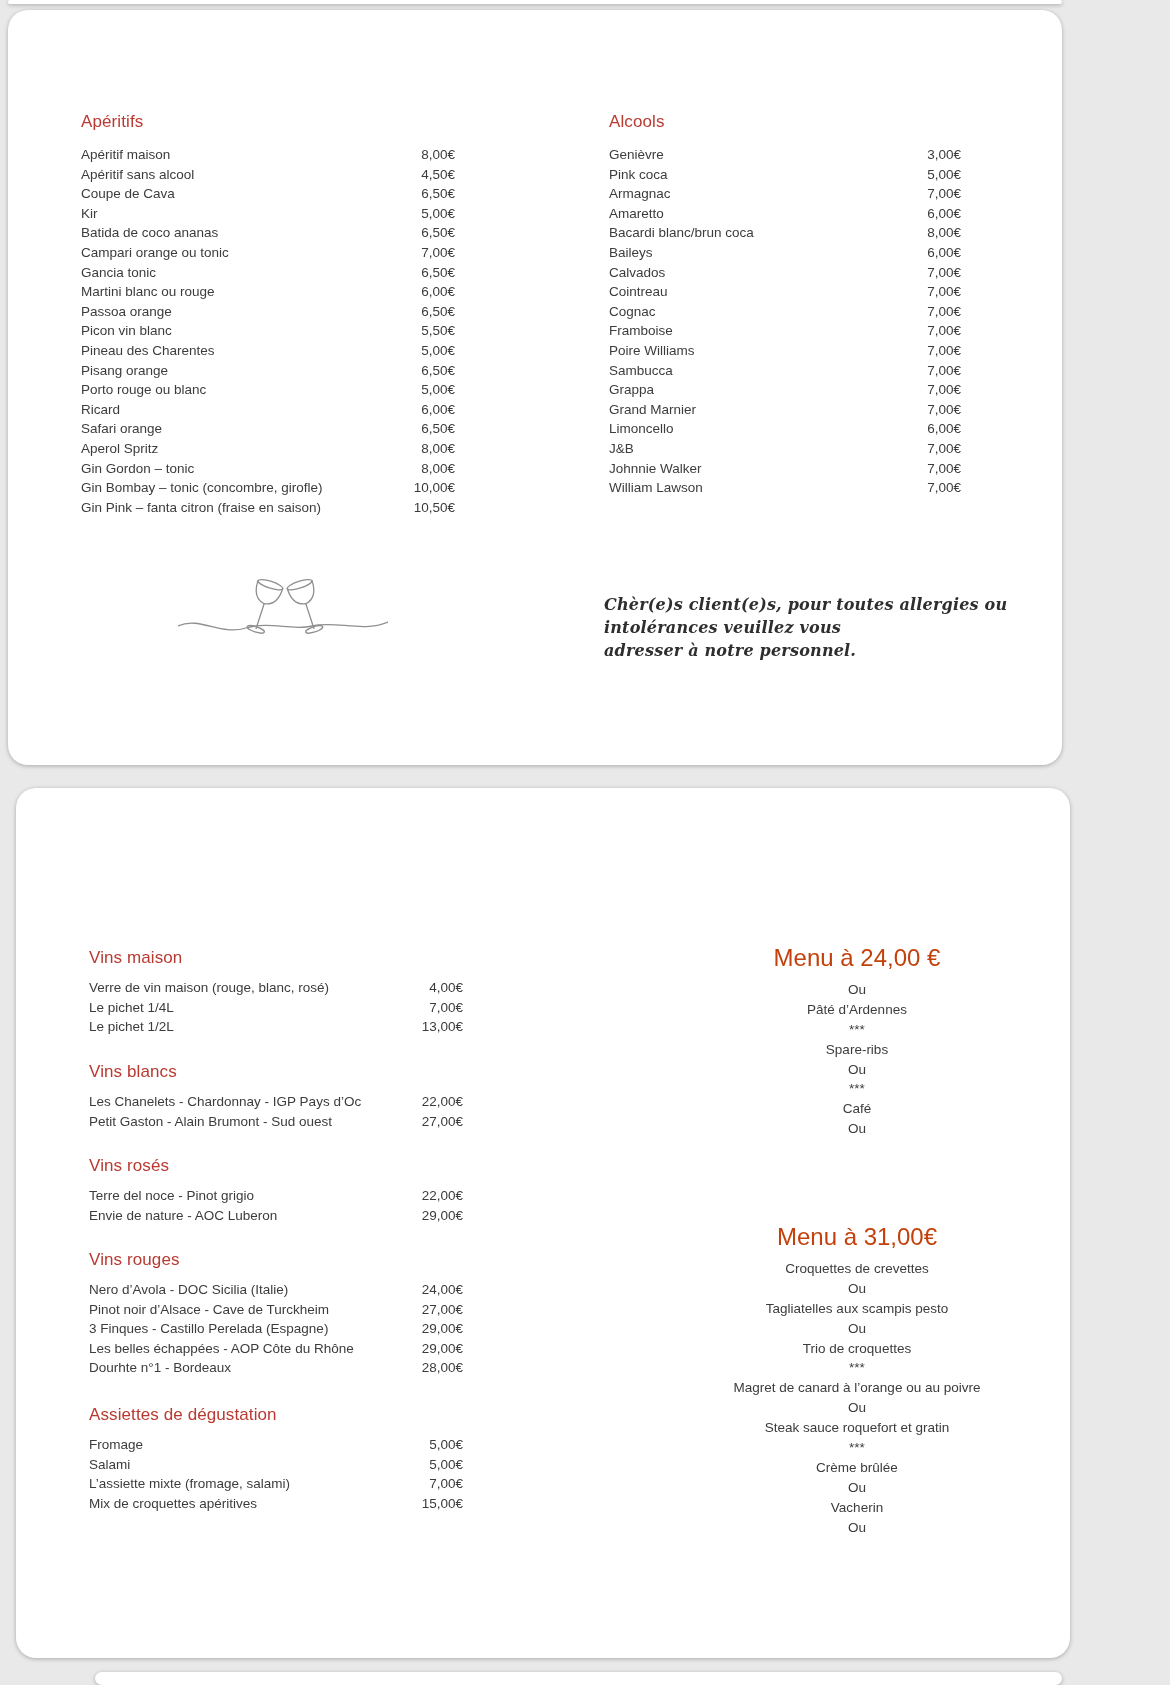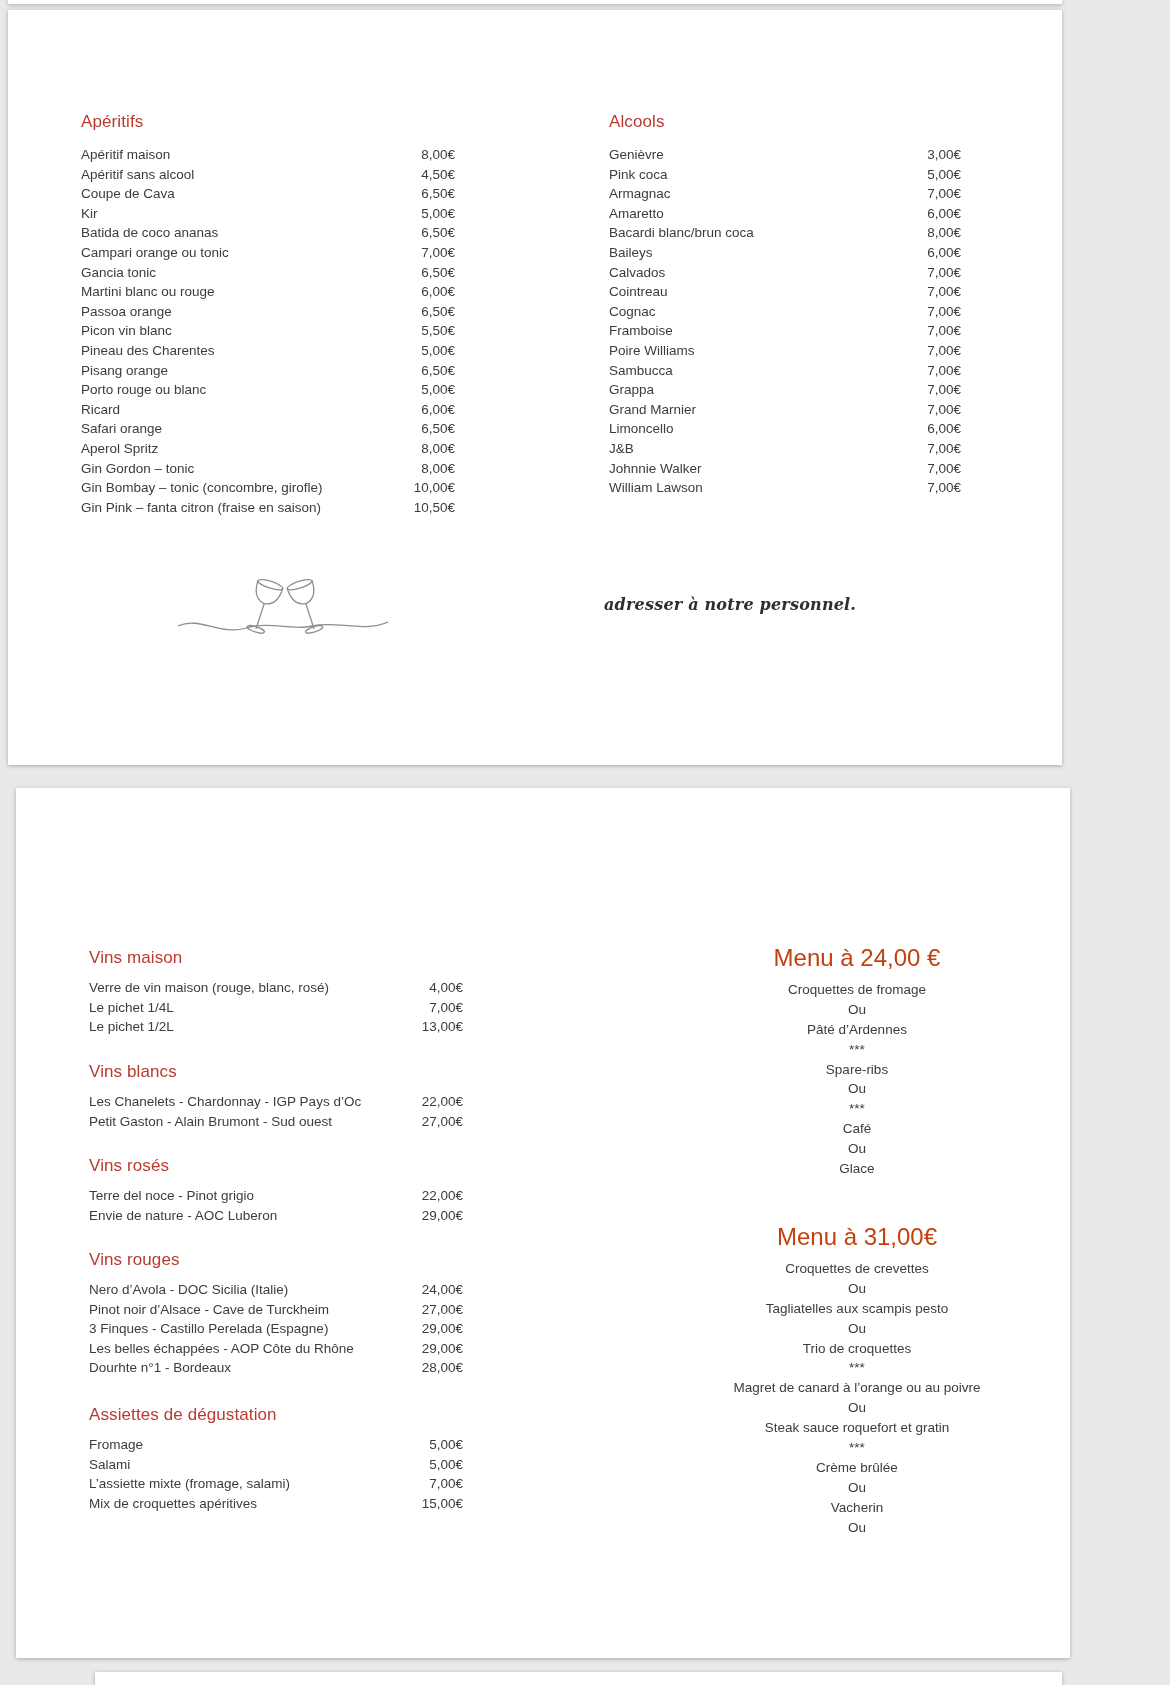--- a/index.html
+++ b/index.html
@@ -5,20 +5,21 @@
   html,body{margin:0;padding:0;}
   .canvas{
     position:relative;width:1170px;height:1685px;overflow:hidden;
     background:#e9e9e9;
     font-family:"Liberation Sans","DejaVu Sans",sans-serif;
     color:#3c3c3c;
   }
   .page{
     position:absolute;background:#ffffff;
     box-shadow:0 1px 4px rgba(0,0,0,.28);
+    border-radius:20px;
   }
   #page0{left:8px;top:0;width:1054px;height:4px;}
   #page1{left:8px;top:10px;width:1054px;height:755px;}
   #page2{left:16px;top:788px;width:1054px;height:870px;}
   #page3{left:95px;top:1672px;width:967px;height:13px;}
 
   .sec{position:absolute;}
   .sec-title{
     font-size:17px;line-height:20px;color:#b93a31;
     letter-spacing:.1px;
@@ -264,20 +265,21 @@
       </g>
       <g transform="translate(126,30) rotate(-18)">
         <ellipse cx="0" cy="-14" rx="13" ry="3.4"></ellipse>
         <path d="M -13 -14 Q -13 4 0 6 Q 13 4 13 -14"></path>
         <path d="M 0 6 L 0 32"></path>
         <ellipse cx="0" cy="33" rx="9" ry="2.6"></ellipse>
       </g>
     </svg>
 
     <div class="note">
+      <div>Chèr(e)s client(e)s, pour toutes allergies ou intolérances veuillez vous</div>
       <div>adresser à notre personnel.</div>
     </div>
   </div>
 
   <div class="page" id="page2">
 
     <div class="sec" style="left:73px;top:160px;width:374px;">
       <div class="sec-title">Vins maison</div>
       <div class="rows tight">
 
@@ -384,40 +386,38 @@
             <span class="item-name">Mix de croquettes apéritives</span>
             <span class="item-price">15,00€</span>
           </div>
         </div>
     </div>
 
     <div class="menu-block" style="left:601px;top:159px;width:480px;">
       <div class="menu-title">Menu à 24,00 €</div>
       <div class="menu-lines">
 
-          <div class="menu-line">Croquettes de fromage</div>
 
           <div class="menu-line">Ou</div>
 
           <div class="menu-line">Pâté d’Ardennes</div>
 
           <div class="menu-line">***</div>
 
           <div class="menu-line">Spare-ribs</div>
 
           <div class="menu-line">Ou</div>
 
 
           <div class="menu-line">***</div>
 
           <div class="menu-line">Café</div>
 
           <div class="menu-line">Ou</div>
 
-          <div class="menu-line">Glace</div>
         </div>
     </div>
 
     <div class="menu-block" style="left:601px;top:438px;width:480px;">
       <div class="menu-title">Menu à 31,00€</div>
       <div class="menu-lines">
 
           <div class="menu-line">Croquettes de crevettes</div>
 
           <div class="menu-line">Ou</div>

